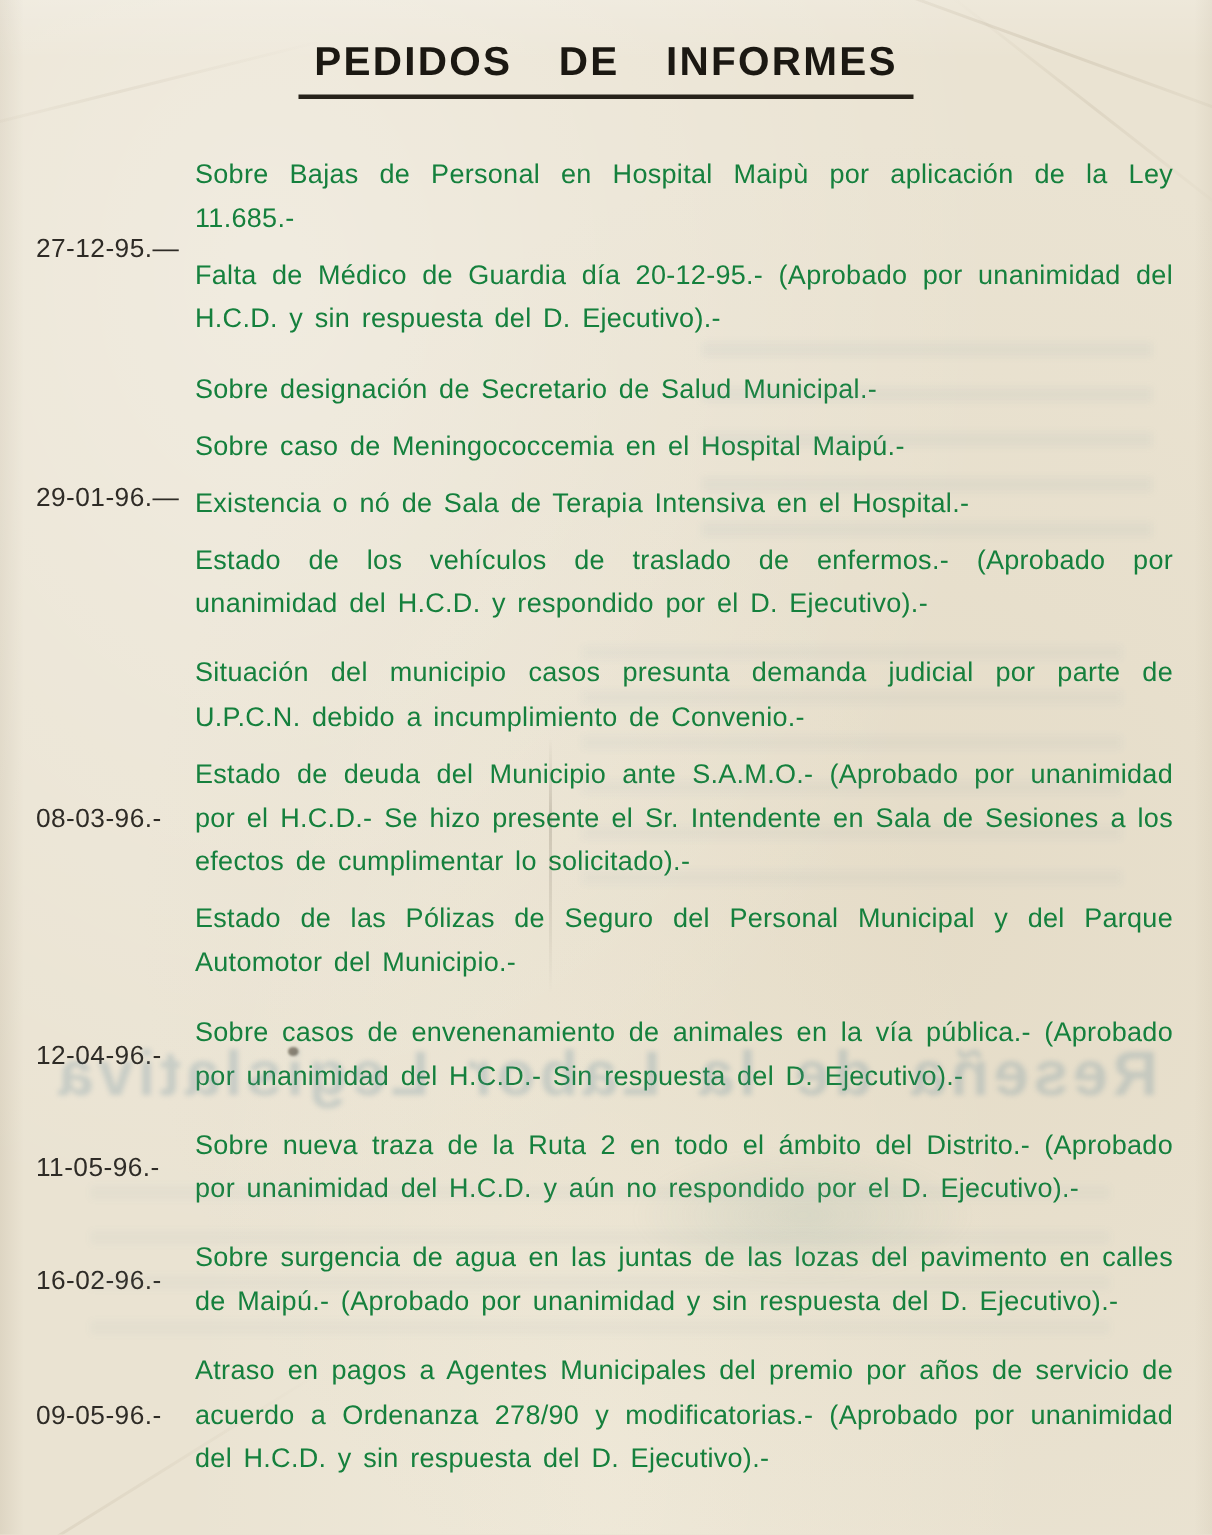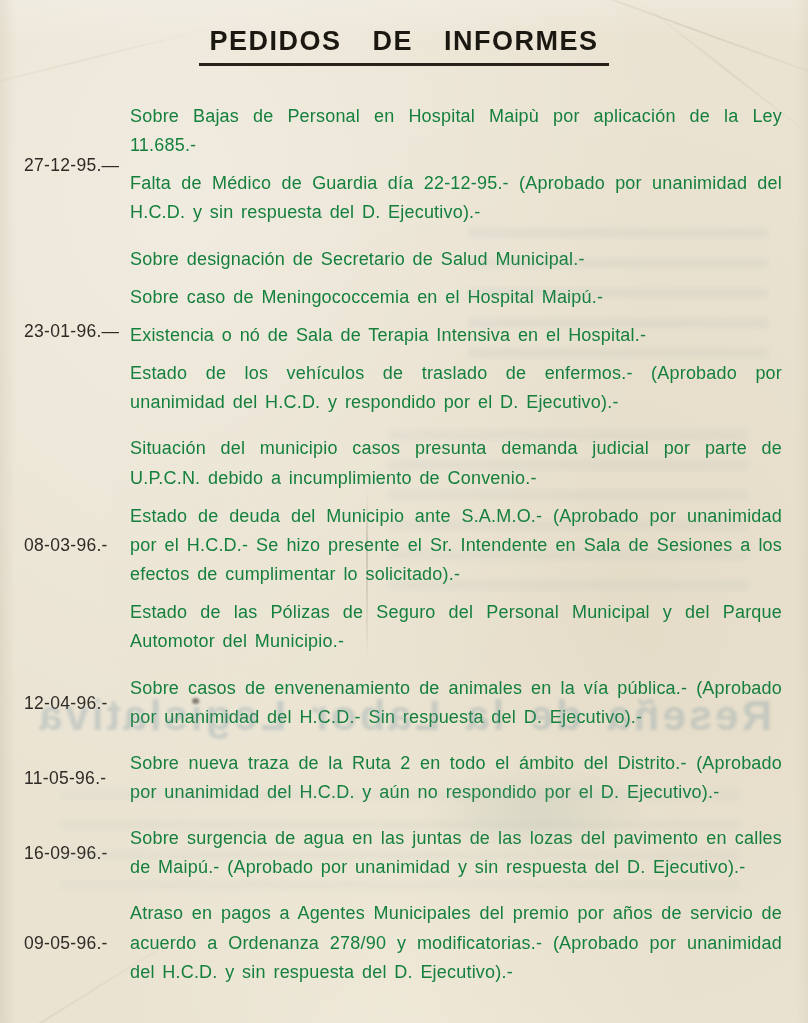--- a/index.html
+++ b/index.html
@@ -171,26 +171,26 @@
   <div class="title-wrap">
     <h1 class="doc-title">PEDIDOS DE INFORMES</h1>
   </div>
 
   <div class="entries">
 
     <div class="entry">
       <div class="entry-date">27-12-95.—</div>
       <div class="entry-body">
         <p>Sobre Bajas de Personal en Hospital Maipù por aplicación de la Ley 11.685.-</p>
-        <p>Falta de Médico de Guardia día 22-12-95.- (Aprobado por unanimidad del H.C.D. y sin respuesta del D. Ejecutivo).-</p>
-      </div>
-    </div>
-
-    <div class="entry">
-      <div class="entry-date">23-01-96.—</div>
+        <p>Falta de Médico de Guardia día 20-12-95.- (Aprobado por unanimidad del H.C.D. y sin respuesta del D. Ejecutivo).-</p>
+      </div>
+    </div>
+
+    <div class="entry">
+      <div class="entry-date">29-01-96.—</div>
       <div class="entry-body">
         <p>Sobre designación de Secretario de Salud Municipal.-</p>
         <p>Sobre caso de Meningococcemia en el Hospital Maipú.-</p>
         <p>Existencia o nó de Sala de Terapia Intensiva en el Hospital.-</p>
         <p>Estado de los vehículos de traslado de enfermos.- (Aprobado por unanimidad del H.C.D. y respondido por el D. Ejecutivo).-</p>
       </div>
     </div>
 
     <div class="entry">
       <div class="entry-date">08-03-96.-</div>
@@ -209,21 +209,21 @@
     </div>
 
     <div class="entry">
       <div class="entry-date">11-05-96.-</div>
       <div class="entry-body">
         <p>Sobre nueva traza de la Ruta 2 en todo el ámbito del Distrito.- (Aprobado por unanimidad del H.C.D. y aún no respondido por el D. Ejecutivo).-</p>
       </div>
     </div>
 
     <div class="entry">
-      <div class="entry-date">16-09-96.-</div>
+      <div class="entry-date">16-02-96.-</div>
       <div class="entry-body">
         <p>Sobre surgencia de agua en las juntas de las lozas del pavimento en calles de Maipú.- (Aprobado por unanimidad y sin respuesta del D. Ejecutivo).-</p>
       </div>
     </div>
 
     <div class="entry">
       <div class="entry-date">09-05-96.-</div>
       <div class="entry-body">
         <p>Atraso en pagos a Agentes Municipales del premio por años de servicio de acuerdo a Ordenanza 278/90 y modificatorias.- (Aprobado por unanimidad del H.C.D. y sin respuesta del D. Ejecutivo).-</p>
       </div>

